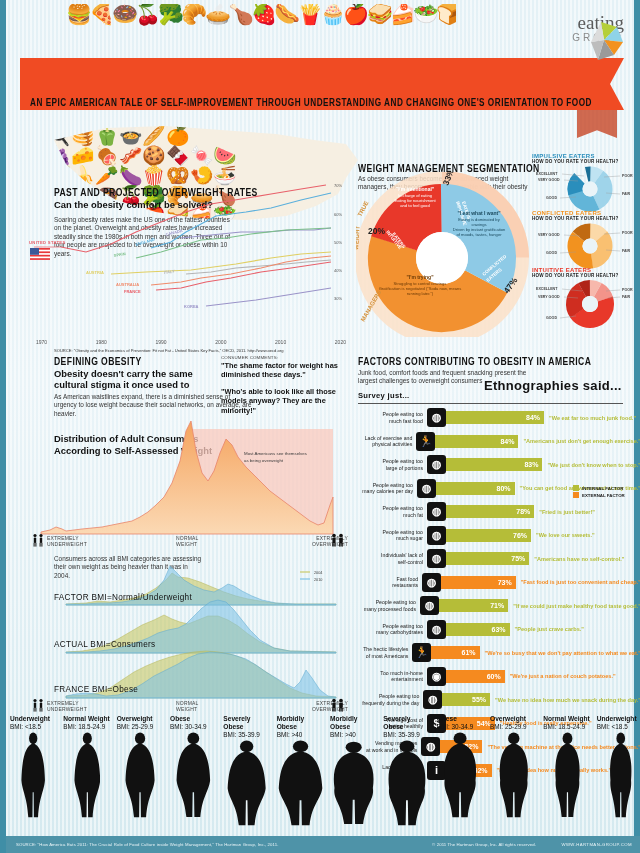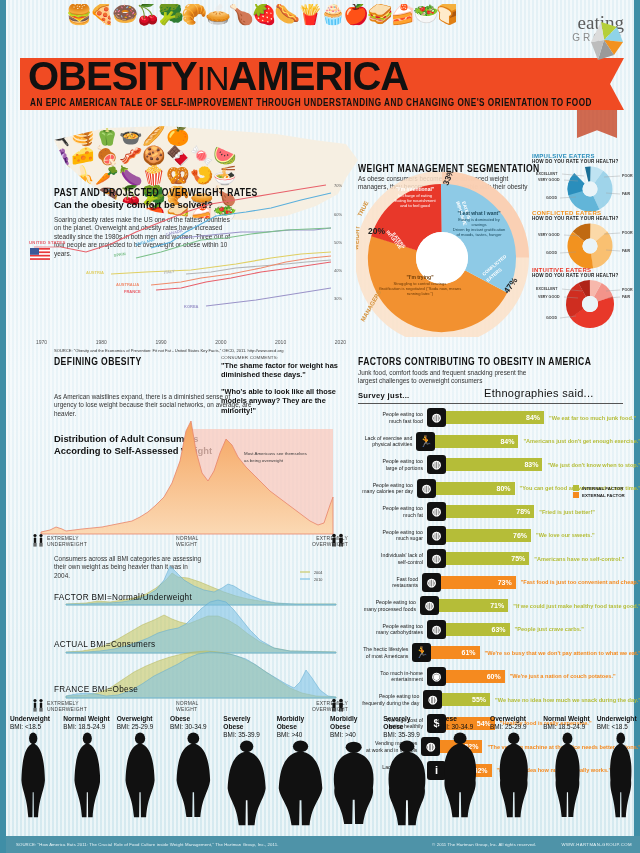--- a/index.html
+++ b/index.html
@@ -124,23 +124,20 @@
               <text x="2" y="82">🍔🍕🍩🍒🥦🥐🥧🍗</text>
             <text x="2" y="100">🍓🌭🍟🧁🍎🥪🍰🥗</text>
           </g>
         </g>
       </svg>
     </div>
 
     <div id="titlebar"></div>
     <div id="ribbontail"></div>
 
-    <div id="maintitle">
-      <span>OBESITY</span><span class="thin">IN</span><span>AMERICA</span>
-    </div>
     <div id="subtitle">AN EPIC AMERICAN TALE OF SELF-IMPROVEMENT THROUGH UNDERSTANDING AND CHANGING ONE'S ORIENTATION TO FOOD</div>
 
     <div id="logo">
       <div class="lname">eating</div>
       <div class="lgrp">GROUP</div>
       <svg id="pinwheel" viewBox="0 0 40 44">
         <path d="M20 22 L17 4 L33 9 Z" fill="#b5cf3a"></path>
         <path d="M20 22 L33 9 L39 24 Z" fill="#8fd3e8"></path>
         <path d="M20 22 L39 24 L30 37 Z" fill="#f2921f"></path>
         <path d="M20 22 L30 37 L14 42 Z" fill="#9a9a9a"></path>
@@ -336,20 +333,21 @@
             <line x1="74" y1="12" x2="88" y2="11" stroke="#999" stroke-width=".4"></line>
           <text x="90" y="19">FAIR</text>
             <line x1="76" y1="19" x2="88" y2="18" stroke="#999" stroke-width=".4"></line>
         </g>
       </svg>
     </div>
   </div>
 
   <div id="defining" class="abs">
     <div class="hdr" style="position:absolute;left:28px;top:0;">DEFINING OBESITY</div>
+    <div class="sub" style="position:absolute;left:28px;top:13px;width:160px;">Obesity doesn't carry the same cultural stigma it once used to</div>
     <div class="body" style="position:absolute;left:28px;top:38px;width:200px;">As American waistlines expand, there is a diminished sense of urgency to lose weight because their social networks, on average, are heavier.</div>
 
     <div style="position:absolute;left:195px;top:0px;width:130px;">
       <div style="font-size:4.4px;color:#444;letter-spacing:.2px;">CONSUMER COMMENTS:</div>
       <div class="quote" style="margin-top:1px;">"The shame factor for weight has diminished these days."</div>
       <div class="quote" style="margin-top:7px;">"Who's able to look like all those models anyway? They are the minority!"</div>
     </div>
 
     <div class="sub" style="position:absolute;left:28px;top:78px;">Distribution of Adult Consumers</div>
     <div class="sub" style="position:absolute;left:28px;top:90px;">According to Self-Assessed Weight</div>
@@ -484,21 +482,21 @@
           </g>
         </svg>
     </div>
   </div>
 
   <div id="factors" class="abs">
     <div class="hdr" style="position:absolute;left:2px;top:0;">FACTORS CONTRIBUTING TO OBESITY IN AMERICA</div>
     <div class="body" style="position:absolute;left:2px;top:14px;width:180px;">Junk food, comfort foods and frequent snacking present the largest challenges to overweight consumers</div>
 
     <div style="position:absolute;left:2px;top:36px;font-weight:bold;font-size:7.6px;color:#111;letter-spacing:.3px;">Survey just...</div>
-    <div style="position:absolute;left:128px;top:32px;font-weight:normal;font-size:11px;color:#111;letter-spacing:.3px;">Ethnographies said...</div>
+    <div style="position:absolute;left:128px;top:23px;font-weight:bold;font-size:13px;color:#111;letter-spacing:.3px;">Ethnographies said...</div>
     <div style="position:absolute;left:2px;top:48px;width:265px;height:1px;background:#555;"></div>
 
     <div id="factor-rows" style="position:absolute;left:0;top:51px;width:285px;">
         <div class="frow">
           <div class="flabel">
             <div>People eating too</div>
             <div>much fast food</div>
           </div>
           <div class="ficon">
             <span style="color:#fff;font-size:11px;line-height:11px;font-weight:bold;">◍</span>

